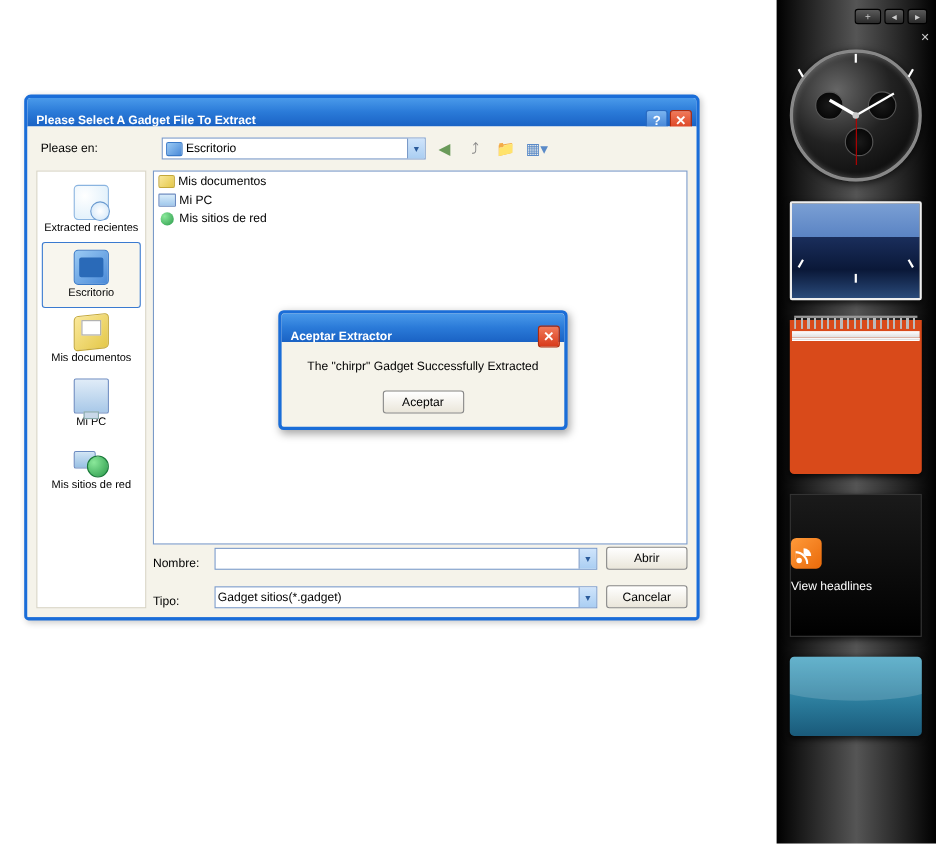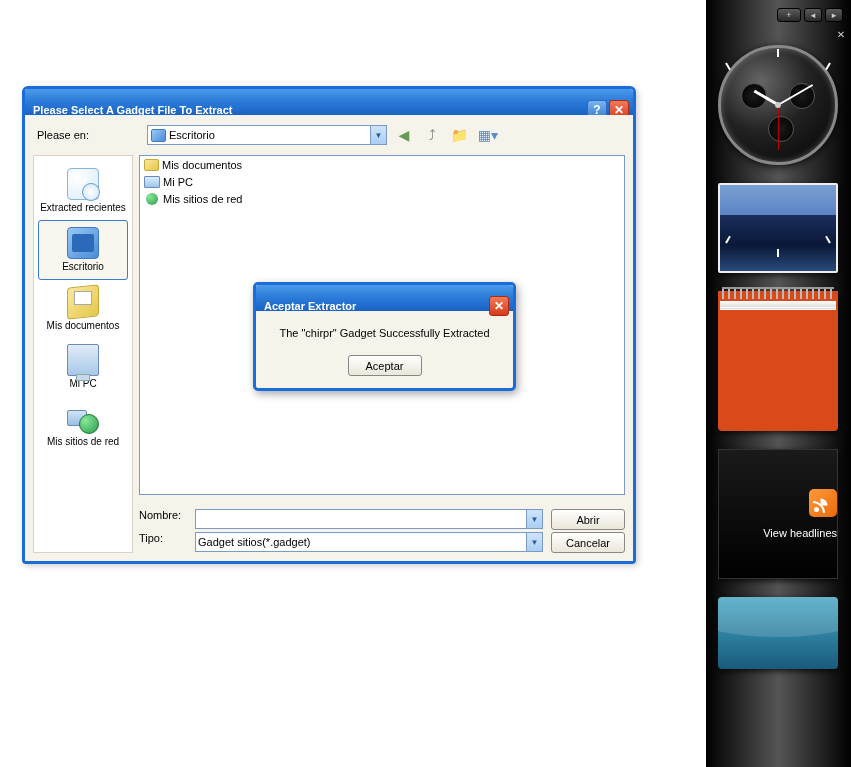--- a/index.html
+++ b/index.html
@@ -28,21 +28,21 @@
 
 
 .pic{width:120px;height:90px;background:linear-gradient(180deg,#7a9fd4 0%,#5b84c4 35%,#1a2e5c 35%,#0a1838 70%,#2a4a7a 100%);border:2px solid #eee;border-radius:2px;box-shadow:0 2px 6px rgba(0,0,0,.8)}
 
 
 .notepad{width:120px;height:140px;background:#d94a1a;border-radius:0 0 4px 4px;box-shadow:0 2px 6px rgba(0,0,0,.8);position:relative}
 .notepad .spiral{position:absolute;top:-4px;left:4px;right:4px;height:12px;background:repeating-linear-gradient(90deg,#bbb 0 2px,transparent 2px 6px);border-top:2px solid #999}
 .notepad .pg{position:absolute;top:10px;left:2px;right:2px;height:6px;background:linear-gradient(#fff,#ddd);box-shadow:0 1px 0 #fff,0 2px 0 #ddd,0 3px 0 #fff}
 
 
-.feed{width:120px;height:130px;background:linear-gradient(#1a1a1a,#000);border:1px solid #333;display:flex;flex-direction:column;align-items:flex-end;justify-content:center;gap:10px;box-shadow:0 2px 6px rgba(0,0,0,.8)}
+.feed{width:120px;height:130px;background:linear-gradient(#1a1a1a,#000);border:1px solid #333;display:flex;flex-direction:column;align-items:flex-start;justify-content:center;gap:10px;box-shadow:0 2px 6px rgba(0,0,0,.8)}
 .rss{width:28px;height:28px;background:linear-gradient(135deg,#ff9a3a,#e96a0a);border-radius:5px;position:relative}
 .rss::before{content:"";position:absolute;left:5px;bottom:5px;width:5px;height:5px;border-radius:50%;background:#fff}
 .rss::after{content:"";position:absolute;left:4px;bottom:4px;width:10px;height:10px;border:2.5px solid #fff;border-left:none;border-bottom:none;border-radius:0 12px 0 0;box-shadow:5px -5px 0 -2.5px #fff}
 .feed .t{color:#fff;font-size:11px}
 
 
 .weather{width:120px;height:72px;background:linear-gradient(180deg,#4aa6c4 0%,#2a7a9a 60%,#1a5a7a 100%);border-radius:4px;box-shadow:0 2px 6px rgba(0,0,0,.8);position:relative;overflow:hidden}
 .weather::before{content:"";position:absolute;width:200px;height:60px;border-radius:50%;background:rgba(255,255,255,.15);left:-40px;top:-20px}
 
 
@@ -86,21 +86,21 @@
 .flist{position:absolute;left:114px;top:40px;right:8px;height:340px;background:#fff;border:1px solid #7a9ac8}
 .fitem{display:flex;align-items:center;height:17px;padding:0 4px;cursor:pointer;gap:3px}
 .fico{width:16px;height:16px;display:inline-flex;align-items:center;justify-content:center;font-size:12px}
 .fico.folder{background:linear-gradient(135deg,#fae89a,#e4c84a);border:1px solid #c4a83a;border-radius:2px;width:15px;height:12px}
 .fico.pc::before{content:"";display:block;width:14px;height:10px;background:linear-gradient(#d8ecfa,#a0c8ec);border:1px solid #6a8ac0;border-radius:1px}
 .fico.net::before{content:"";display:block;width:12px;height:12px;border-radius:50%;background:radial-gradient(circle at 30% 30%,#8ae89a,#2a9a4a)}
 .fico.gadget{background:#fff;border:1px solid #888;width:13px;height:14px}
 
 
 .bfields{position:absolute;left:114px;right:8px;bottom:8px}
-.brow{display:flex;align-items:flex-start;gap:8px;margin-top:2px}
+.brow{display:flex;align-items:flex-end;gap:8px;margin-top:14px}
 .brow .bl{width:48px}
 .brow .combo{flex:1}
 .bbtn{width:74px;height:21px;border:1px solid #888;background:linear-gradient(#fff,#eae6da);border-radius:3px;cursor:pointer;display:flex;align-items:center;justify-content:center}
 
 
 .alert{position:absolute;left:253px;top:282px;width:263px;border:3px solid #1a6dd8;border-radius:5px;background:#f5f3ea;box-shadow:2px 3px 8px rgba(0,0,0,.35)}
 .alert .dlg-title{font-size:12px}
 .alert-body{padding:16px 10px 12px;text-align:center}
 .alert-body .msg{margin-bottom:16px}
 .alert-body .bbtn{margin:0 auto;width:74px}

